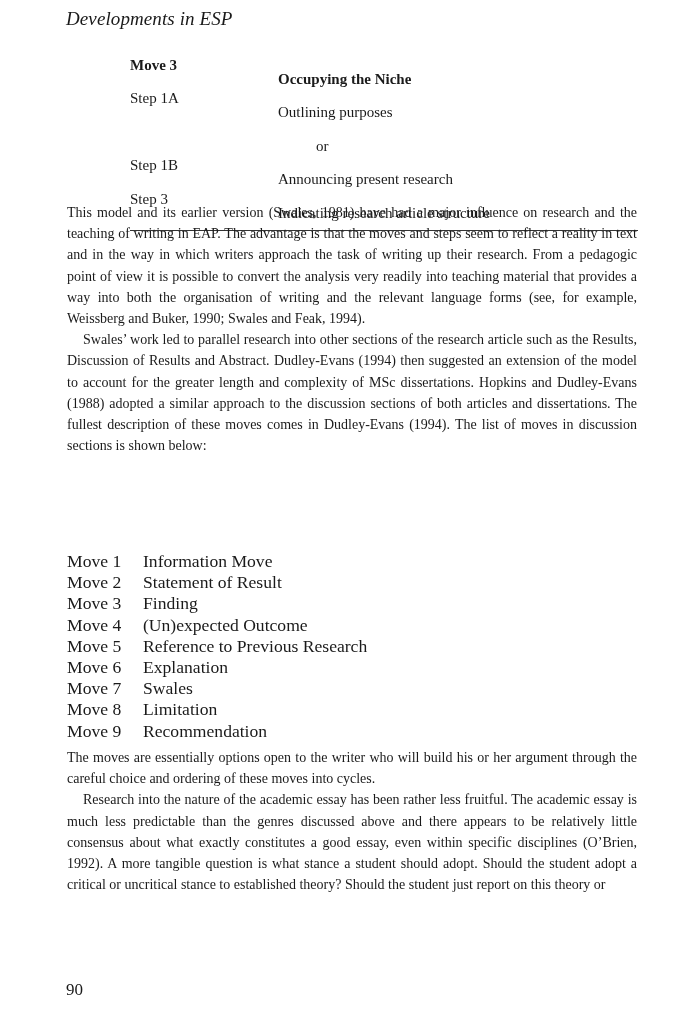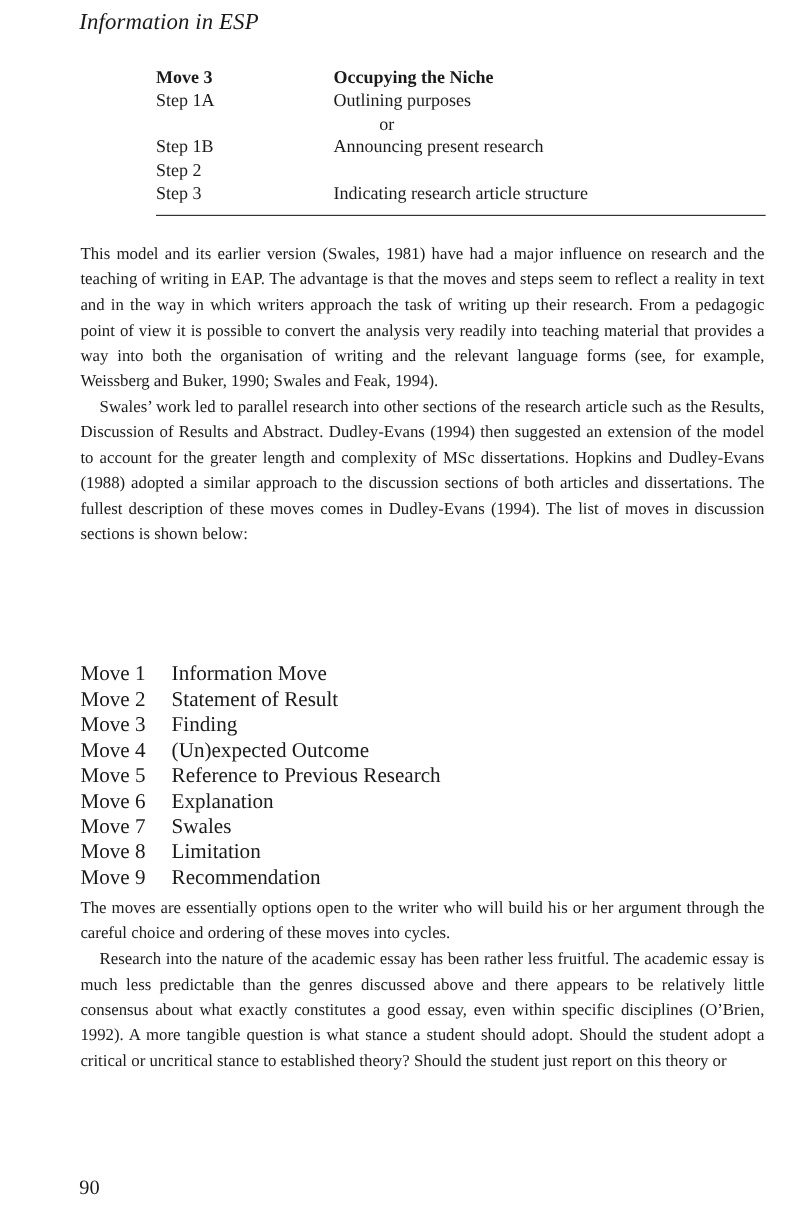--- a/index.html
+++ b/index.html
@@ -33,20 +33,21 @@
     }
     .moves-table .row {
       display: flex;
     }
     .moves-table .col1 {
       width: 148px;
       flex: none;
     }
     .moves-table .col2 {
       flex: 1;
+      margin-top: 14px;
     }
     .moves-table .row.bold {
       font-weight: bold;
     }
     .moves-table .or-row .col2 {
       padding-left: 38px;
     }
     .moves-table .rule {
       margin-top: 7px;
       border-top: 1px solid #333;
@@ -85,41 +86,40 @@
     .page-number {
       position: absolute;
       left: 66px;
       top: 980px;
       font-size: 17px;
     }
   </style>
 </head>
 <body>
 
-<div class="running-head">Information in ESP</div>
+<div class="running-head">Developments in ESP</div>
 
 <div class="moves-table">
   <div class="row bold">
     <span class="col1">Move 3</span>
     <span class="col2">Occupying the Niche</span>
   </div>
   <div class="row">
     <span class="col1">Step 1A</span>
     <span class="col2">Outlining purposes</span>
   </div>
   <div class="row or-row">
     <span class="col1"></span>
     <span class="col2">or</span>
   </div>
   <div class="row">
     <span class="col1">Step 1B</span>
     <span class="col2">Announcing present research</span>
   </div>
   <div class="row">
-    <span class="col1">Step 2</span>
   </div>
   <div class="row">
     <span class="col1">Step 3</span>
     <span class="col2">Indicating research article structure</span>
   </div>
   <div class="rule"></div>
 </div>
 
 <div class="body-text" id="para-block-1">
   <p>This model and its earlier version (Swales, 1981) have had a major influence on research and the teaching of writing in EAP. The advantage is that the moves and steps seem to reflect a reality in text and in the way in which writers approach the task of writing up their research. From a pedagogic point of view it is possible to convert the analysis very readily into teaching material that provides a way into both the organisation of writing and the relevant language forms (see, for example, Weissberg and Buker, 1990; Swales and Feak, 1994).</p>

